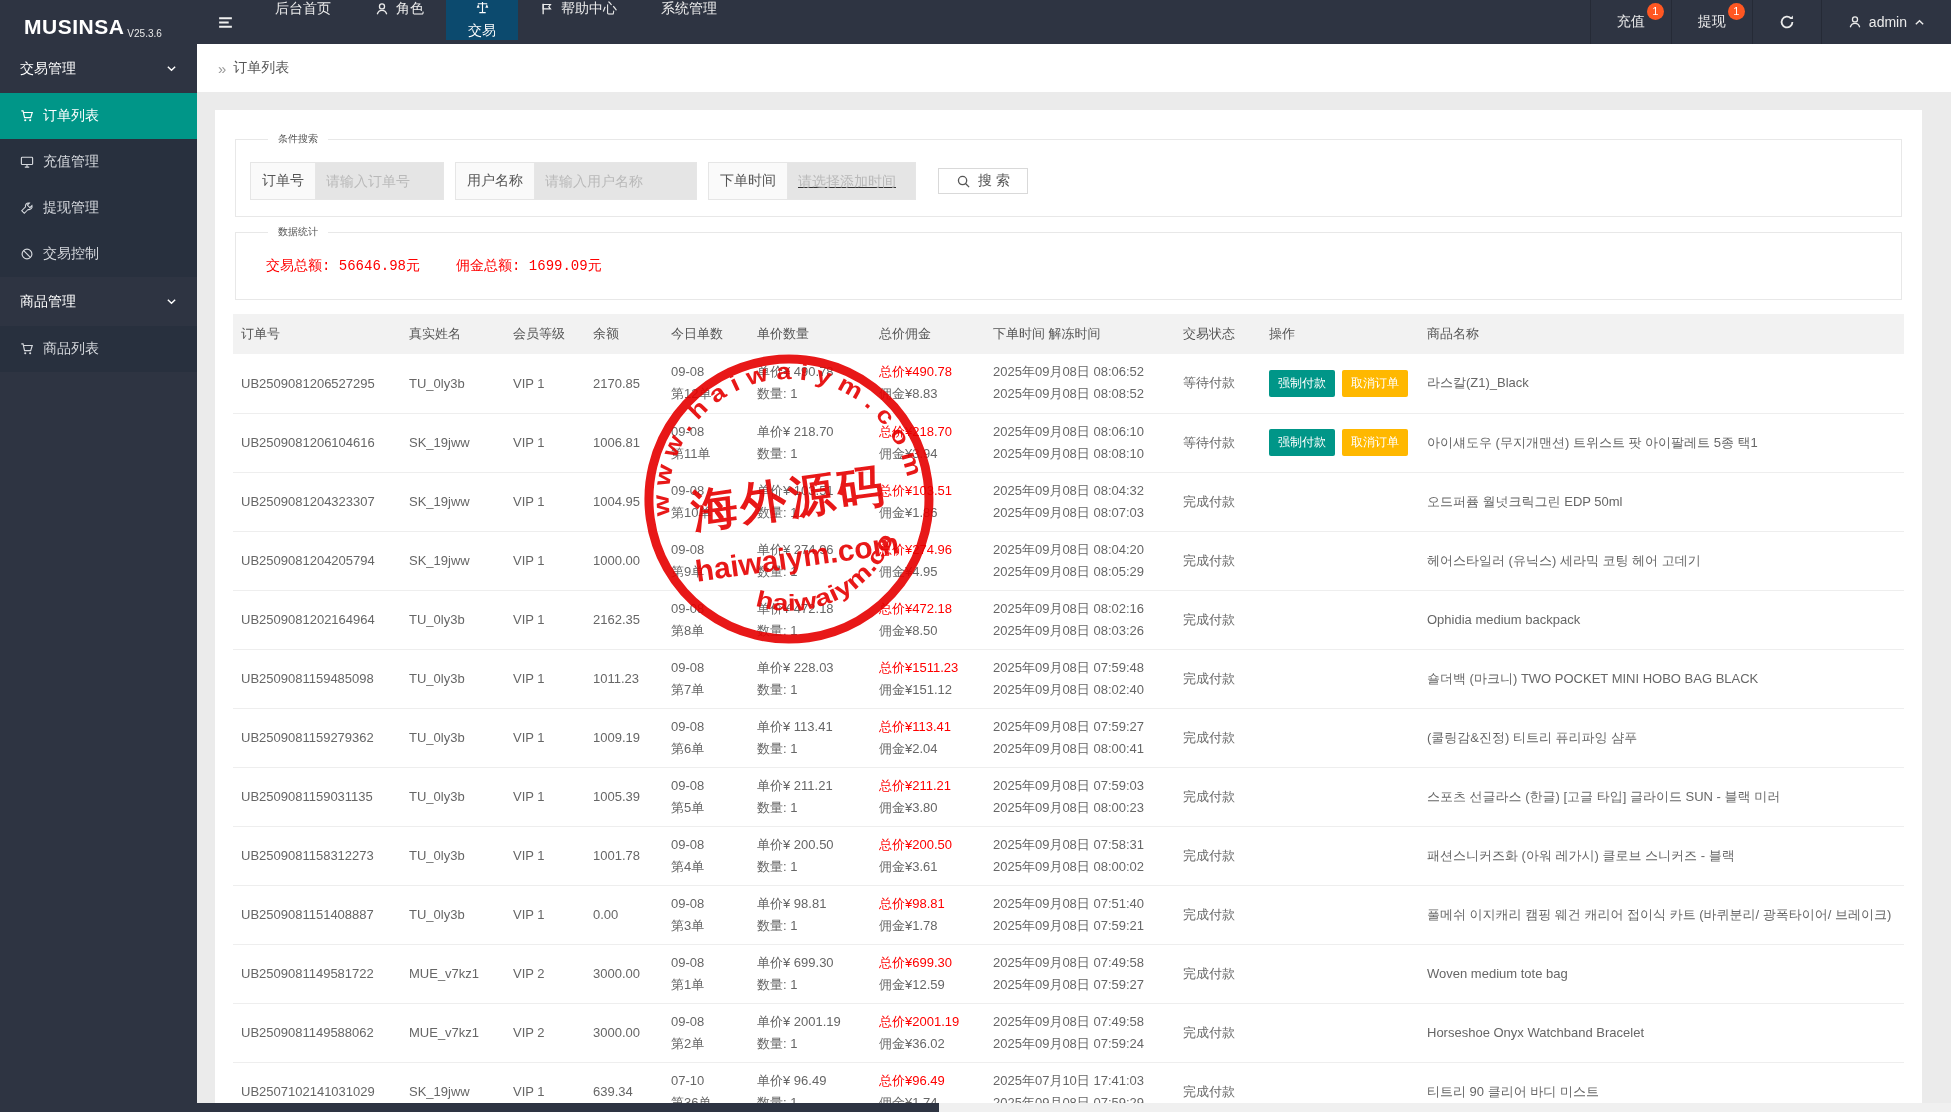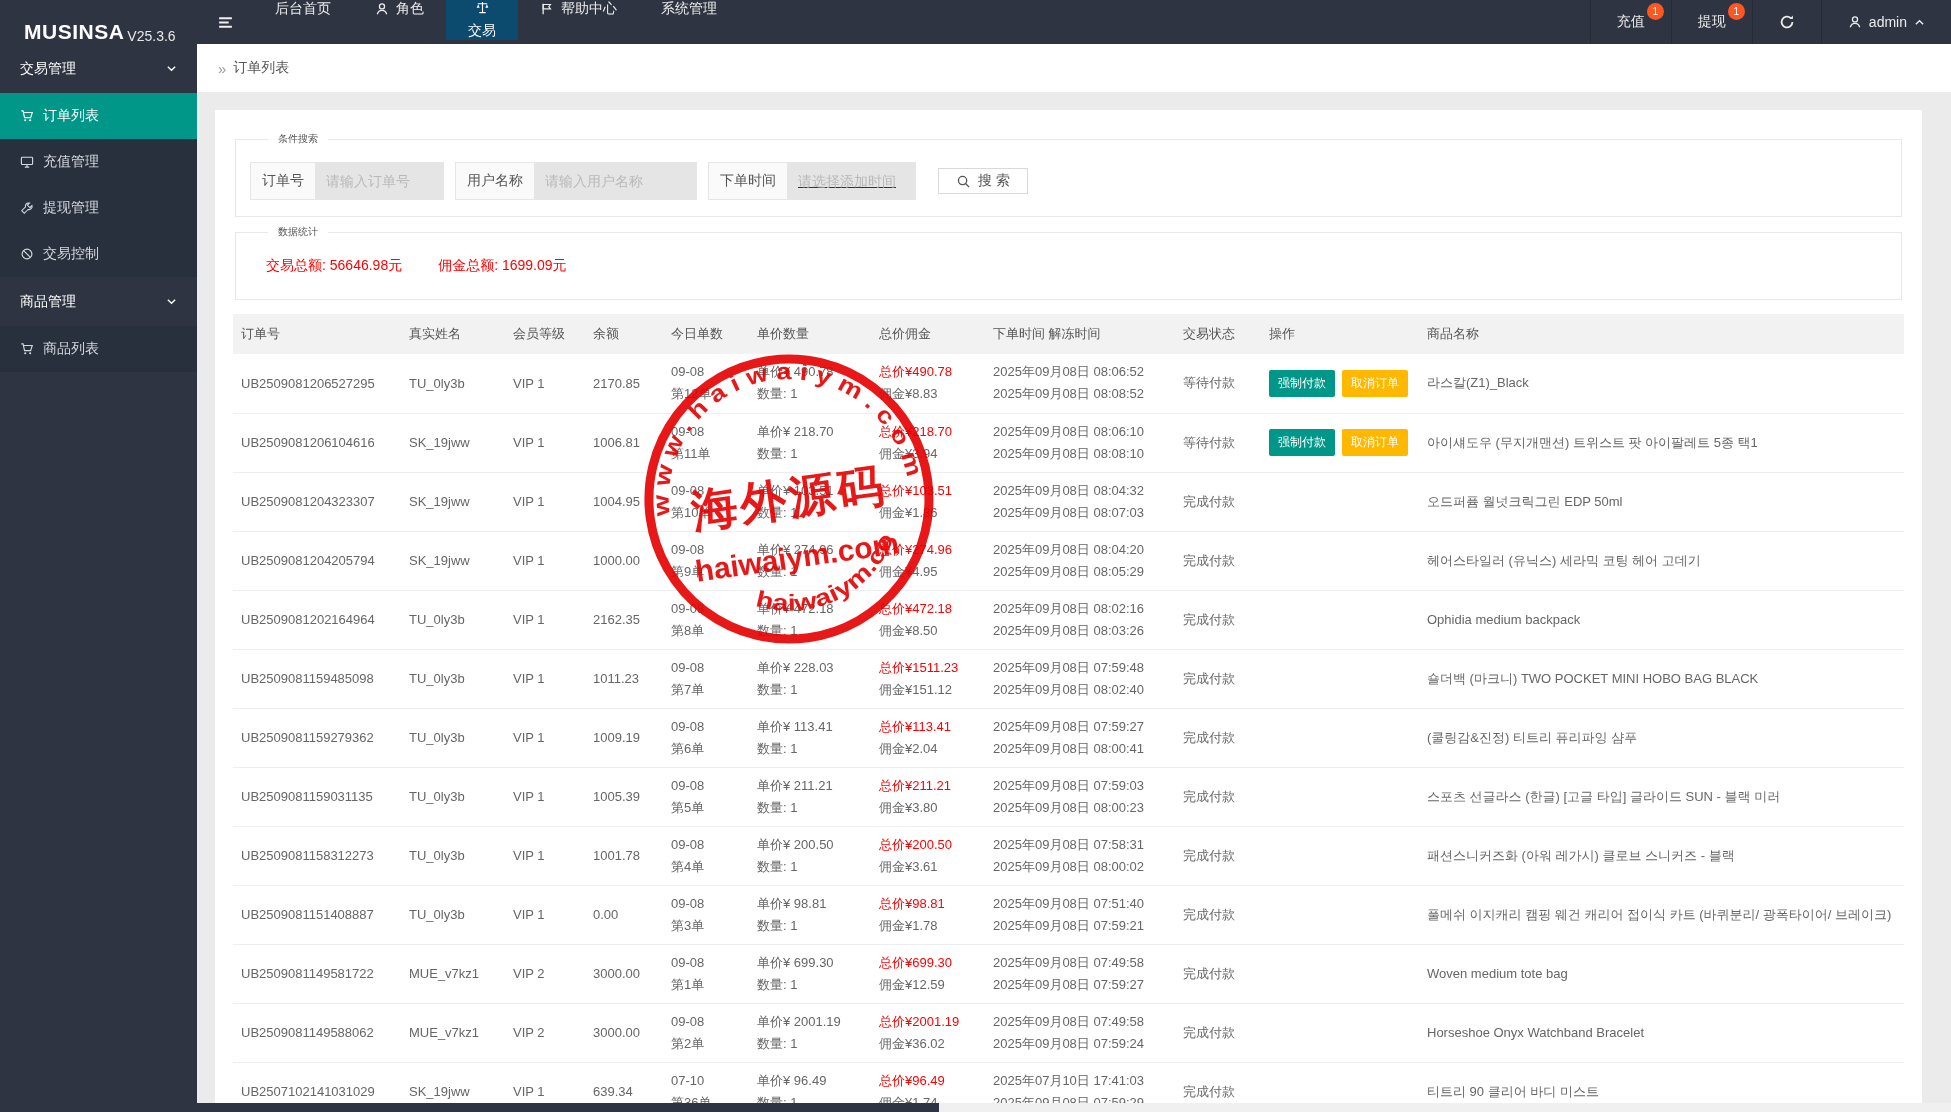--- a/index.html
+++ b/index.html
@@ -4,23 +4,23 @@
 <style>
   * { box-sizing: border-box; margin: 0; padding: 0; }
   html,body { width:1951px; height:1112px; overflow:hidden; }
   body {
     position:relative;
     font-family:"Liberation Sans","DejaVu Sans",sans-serif;
     background:#ebebeb; font-size:14px;
   }
   
   .topbar { position:absolute; top:0; left:0; right:0; height:44px; background:#2e3442; color:#fff; display:flex; align-items:stretch; z-index:20; }
-  .logo { width:197px; display:flex; align-items:flex-end; padding:9px 0 0 24px; }
+  .logo { width:197px; display:flex; align-items:center; padding:9px 0 0 24px; }
   .logo-text { font-size:21px; font-weight:bold; letter-spacing:.5px; line-height:24px; }
-  .logo-ver { font-size:14px; margin:14px 0 0 3px; color:#e8e8e8; }
+  .logo-ver { font-size:10px; margin:14px 0 0 3px; color:#e8e8e8; }
   .hamburger { width:56px; display:flex; align-items:center; justify-content:center; color:#f0f0f0; cursor:pointer; }
   .nav-left { display:flex; align-items:flex-start; }
   .nav-item { display:flex; align-items:center; gap:7px; padding:0 22px; font-size:14px; color:#ececec; cursor:pointer; position:relative; }
   .nav-item.active { background:#0c4a6e; color:#fff;flex-direction:column; }
   .nav-right { margin-left:auto; display:flex; align-items:stretch; }
   .nav-right .nav-item { border-left:1px solid rgba(0,0,0,.18); padding:8px 26px; }
   .badge { position:absolute; top:3px; right:7px; background:#ff5722; color:#fff; border-radius:9px; min-width:17px; height:17px; line-height:17px; font-size:11px; text-align:center; padding:0 4px; }
   .icon { display:inline-flex; align-items:center; justify-content:center; }
   
   .sidebar { position:absolute; top:44px; left:0; width:197px; bottom:0; background:#2e3442; z-index:15; }
@@ -36,21 +36,21 @@
   .card { position:absolute; left:18px; top:18px; right:29px; bottom:0; background:#fff; padding:14px 18px 0; }
   fieldset.fs { border:1px solid #e8e8e8; margin:8px 2px 0; padding:12px 14px 16px; }
   fieldset.fs legend { margin-left:18px; padding:0 10px; font-size:10px; color:#555; }
   .search-row { display:flex; align-items:center; margin-top:4px; }
   .search-fields { display:flex; gap:11px; }
   .inp-group { display:flex; height:38px; }
   .inp-label { display:flex; align-items:center; padding:0 11px; border:1px solid #e6e6e6; background:#fafafa; color:#555; font-size:14px; white-space:nowrap; }
   .inp { border:1px solid #e6e6e6; border-left:none; padding:0 10px; font-size:14px; color:#333; height:100%; outline:none; background:#e5e5e5; }
   .inp::placeholder { color:#b9b9b9; }
   .search-btn { display:flex; align-items:center; gap:7px; height:26px; padding:0 17px; border:1px solid #d9d9d9; background:#fff; color:#555; font-size:14px; margin-left:22px; cursor:pointer; }
-  .stats-line { display:flex; gap:36px; padding:6px 16px 8px; color:#ff0000; font-size:14px; }
+  .stats-line { display:flex; gap:36px; padding:6px 16px 8px; color:#ff0000; font-size:14px;font-family:Liberation Mono, monospace; }
   .stat-item { white-space:nowrap; }
   
   table.grid { width:100%; border-collapse:collapse; table-layout:fixed; margin-top:14px; }
   .grid th { background:#f2f2f2; font-weight:normal; font-size:13px; color:#555; text-align:left; padding:11px 8px; white-space:nowrap; overflow:hidden; }
   .grid td { font-size:13px; color:#666; padding:7px 8px; border-bottom:1px solid #eee; vertical-align:middle; white-space:nowrap; overflow:hidden; text-overflow:ellipsis; height:59px; }
   .l1,.l2 { line-height:22px; height:22px; overflow:hidden; }
   .red { color:#ff0000; }
   .btn { display:inline-block; height:27px; line-height:27px; padding:0 9px; border-radius:2px; color:#fff; font-size:12px; cursor:pointer; }
   .btn-force { background:#009688; margin-right:7px; }
   .btn-cancel { background:#ffb800; }

